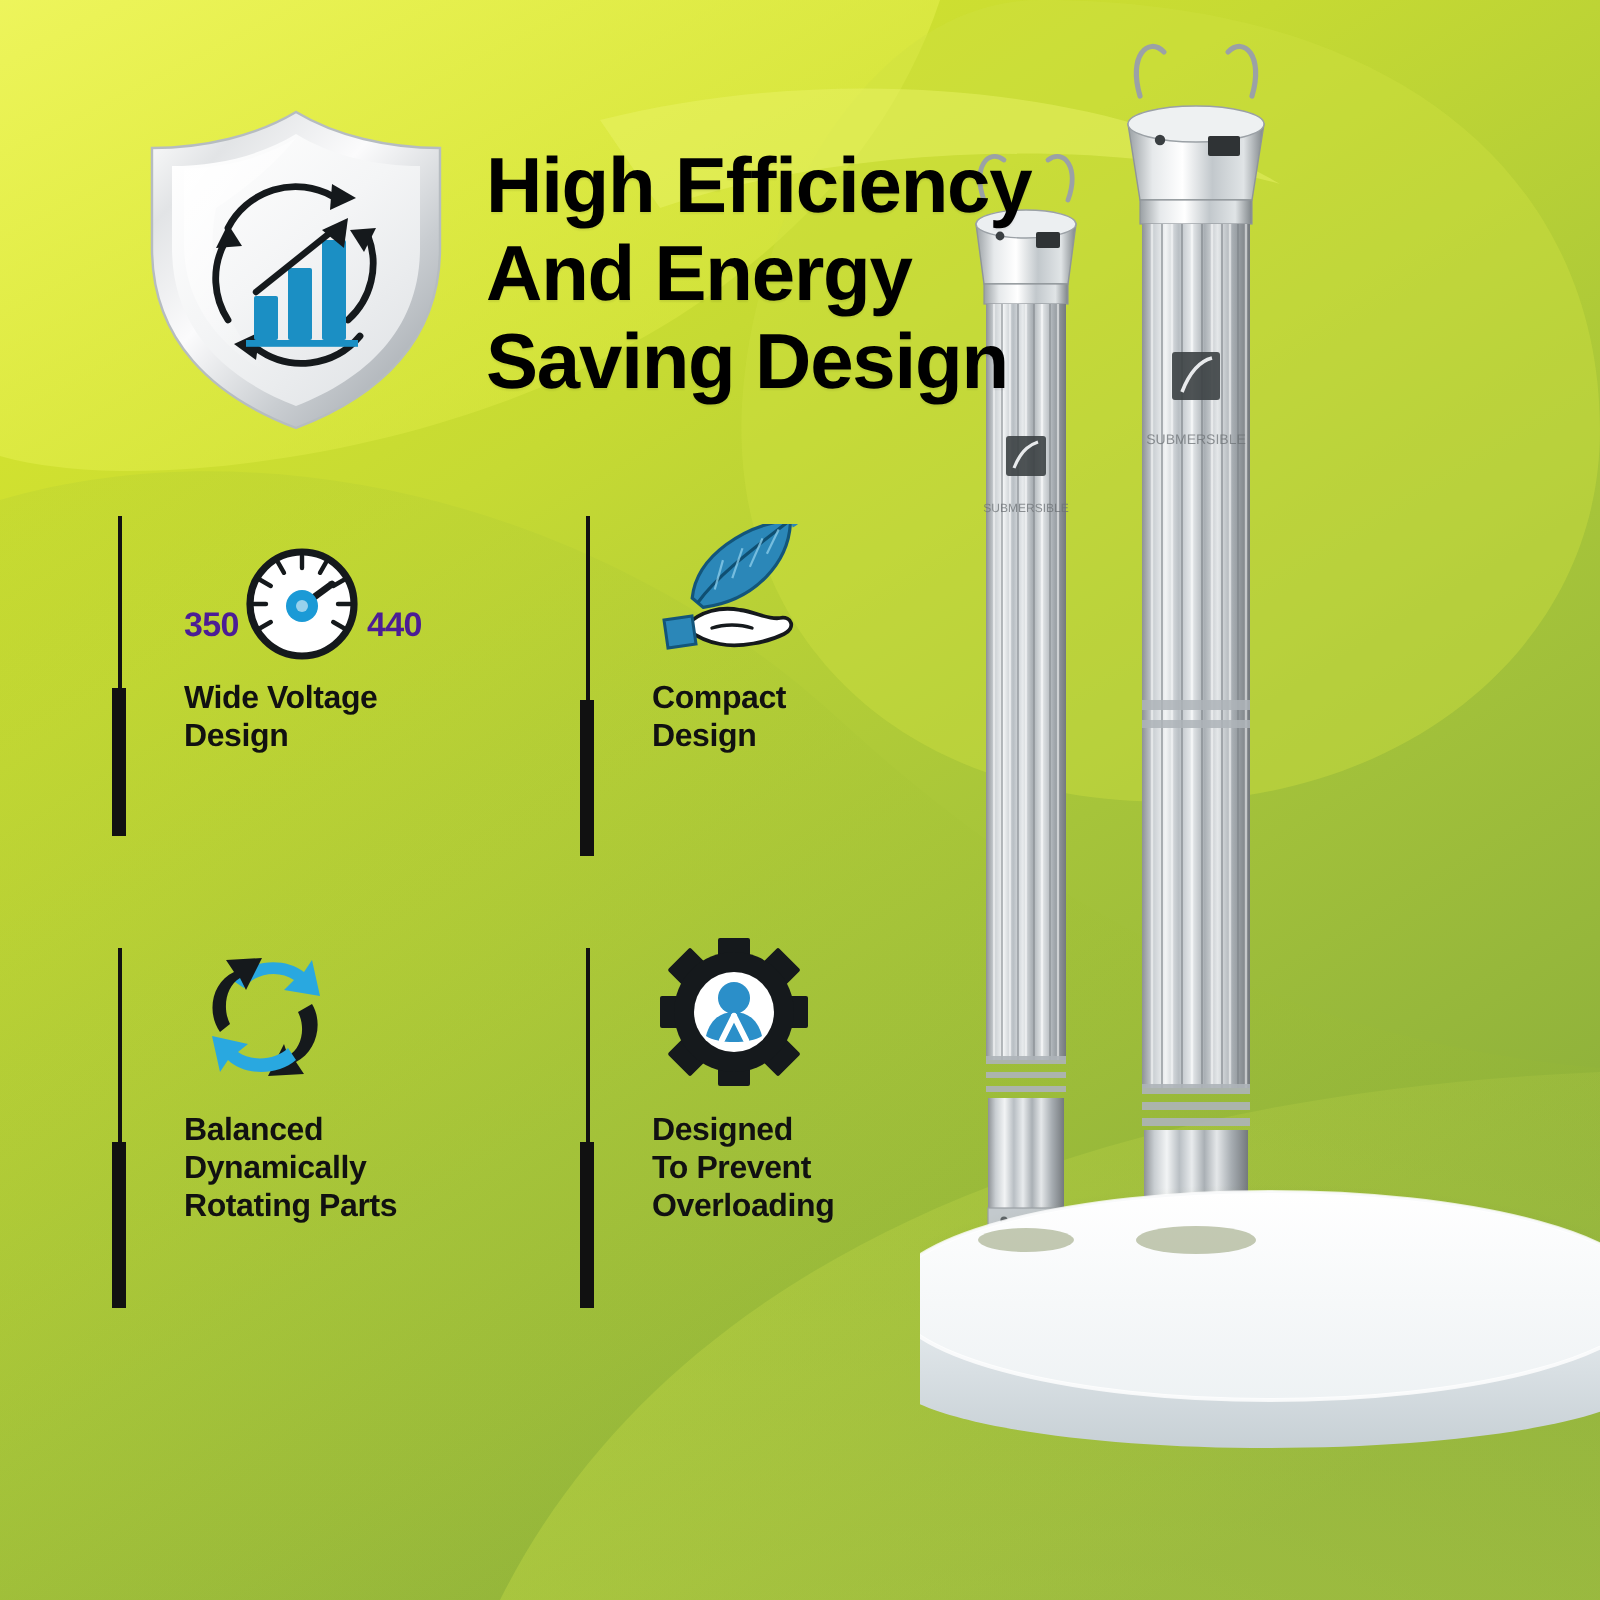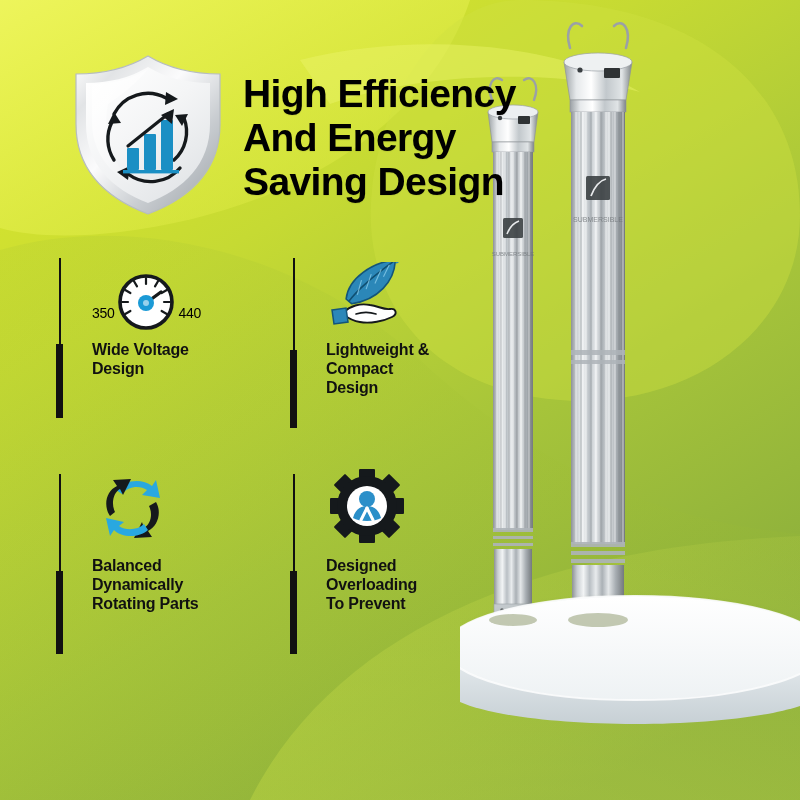--- a/index.html
+++ b/index.html
@@ -43,21 +43,21 @@
   .feat-title {
     margin-top:9px;
     font-size:16px; font-weight:bold; color:#111;
     line-height:1.18; letter-spacing:-0.2px;
   }
   .feat-title div { white-space:nowrap; }
 
   
   .gauge-row { display:flex; align-items:center; gap:2px; }
   .gauge-num {
-    font-size:14px; color:#000000; font-weight:400; letter-spacing:-0.3px;
+    font-size:17px; color:#4c1d95; font-weight:700; letter-spacing:-0.3px;
     position:relative; top:11px;
   }
 
   
   #product { position:absolute; right:0; top:0; width:340px; height:800px; z-index:2; }
 </style>
 </head>
 <body>
 
 <svg id="bg" viewBox="0 0 800 800" preserveAspectRatio="none">
@@ -216,21 +216,20 @@
         </g>
 
         <path d="M18,50 C24,44 34,41 44,43 C52,44 58,48 64,47
                  C70,46 72,52 66,55 C58,59 44,62 34,60 C28,59 22,56 18,53 Z" fill="#ffffff" stroke="#15191c" stroke-width="1.9" stroke-linejoin="round"></path>
         <path d="M30,52 C36,50 44,50 50,52" stroke="#15191c" stroke-width="1.7" fill="none" stroke-linecap="round"></path>
 
         <path d="M6,48 L20,46 L22,60 L8,62 Z" fill="#2b87b8" stroke="#13557a" stroke-width="1.5"></path>
       </svg>
     </div>
     <div class="feat-title">
-      <div>Lightweight &amp;</div>
       <div>Compact</div>
       <div>Design</div>
     </div>
   </div>
 </div>
 
 <div class="feature" style="left:56px; top:474px; width:240px; height:180px;">
   <div class="feat-rule">
     <div class="thin"></div>
       <div class="thick"></div>
@@ -294,22 +293,22 @@
 
         <circle cx="41" cy="31" r="8" fill="#2b8fc9"></circle>
         <path d="M27,50 C29,42 34,38 41,38 C48,38 53,42 55,50
                  C49,54 33,54 27,50 Z" fill="#2b8fc9"></path>
         <path d="M41,40 L35,52" stroke="#ffffff" stroke-width="3" stroke-linecap="round"></path>
         <path d="M41,40 L47,52" stroke="#ffffff" stroke-width="3" stroke-linecap="round"></path>
       </svg>
     </div>
     <div class="feat-title">
       <div>Designed</div>
+      <div>To Prevent</div>
       <div>Overloading</div>
-      <div>To Prevent</div>
     </div>
   </div>
 </div>
 
 <svg id="product" viewBox="0 0 340 800">
   <defs>
     <linearGradient id="steelBody" x1="0" y1="0" x2="1" y2="0">
       <stop offset="0.00" stop-color="#8e9296"></stop>
       <stop offset="0.10" stop-color="#c9ced2"></stop>
       <stop offset="0.22" stop-color="#f2f4f5"></stop>

